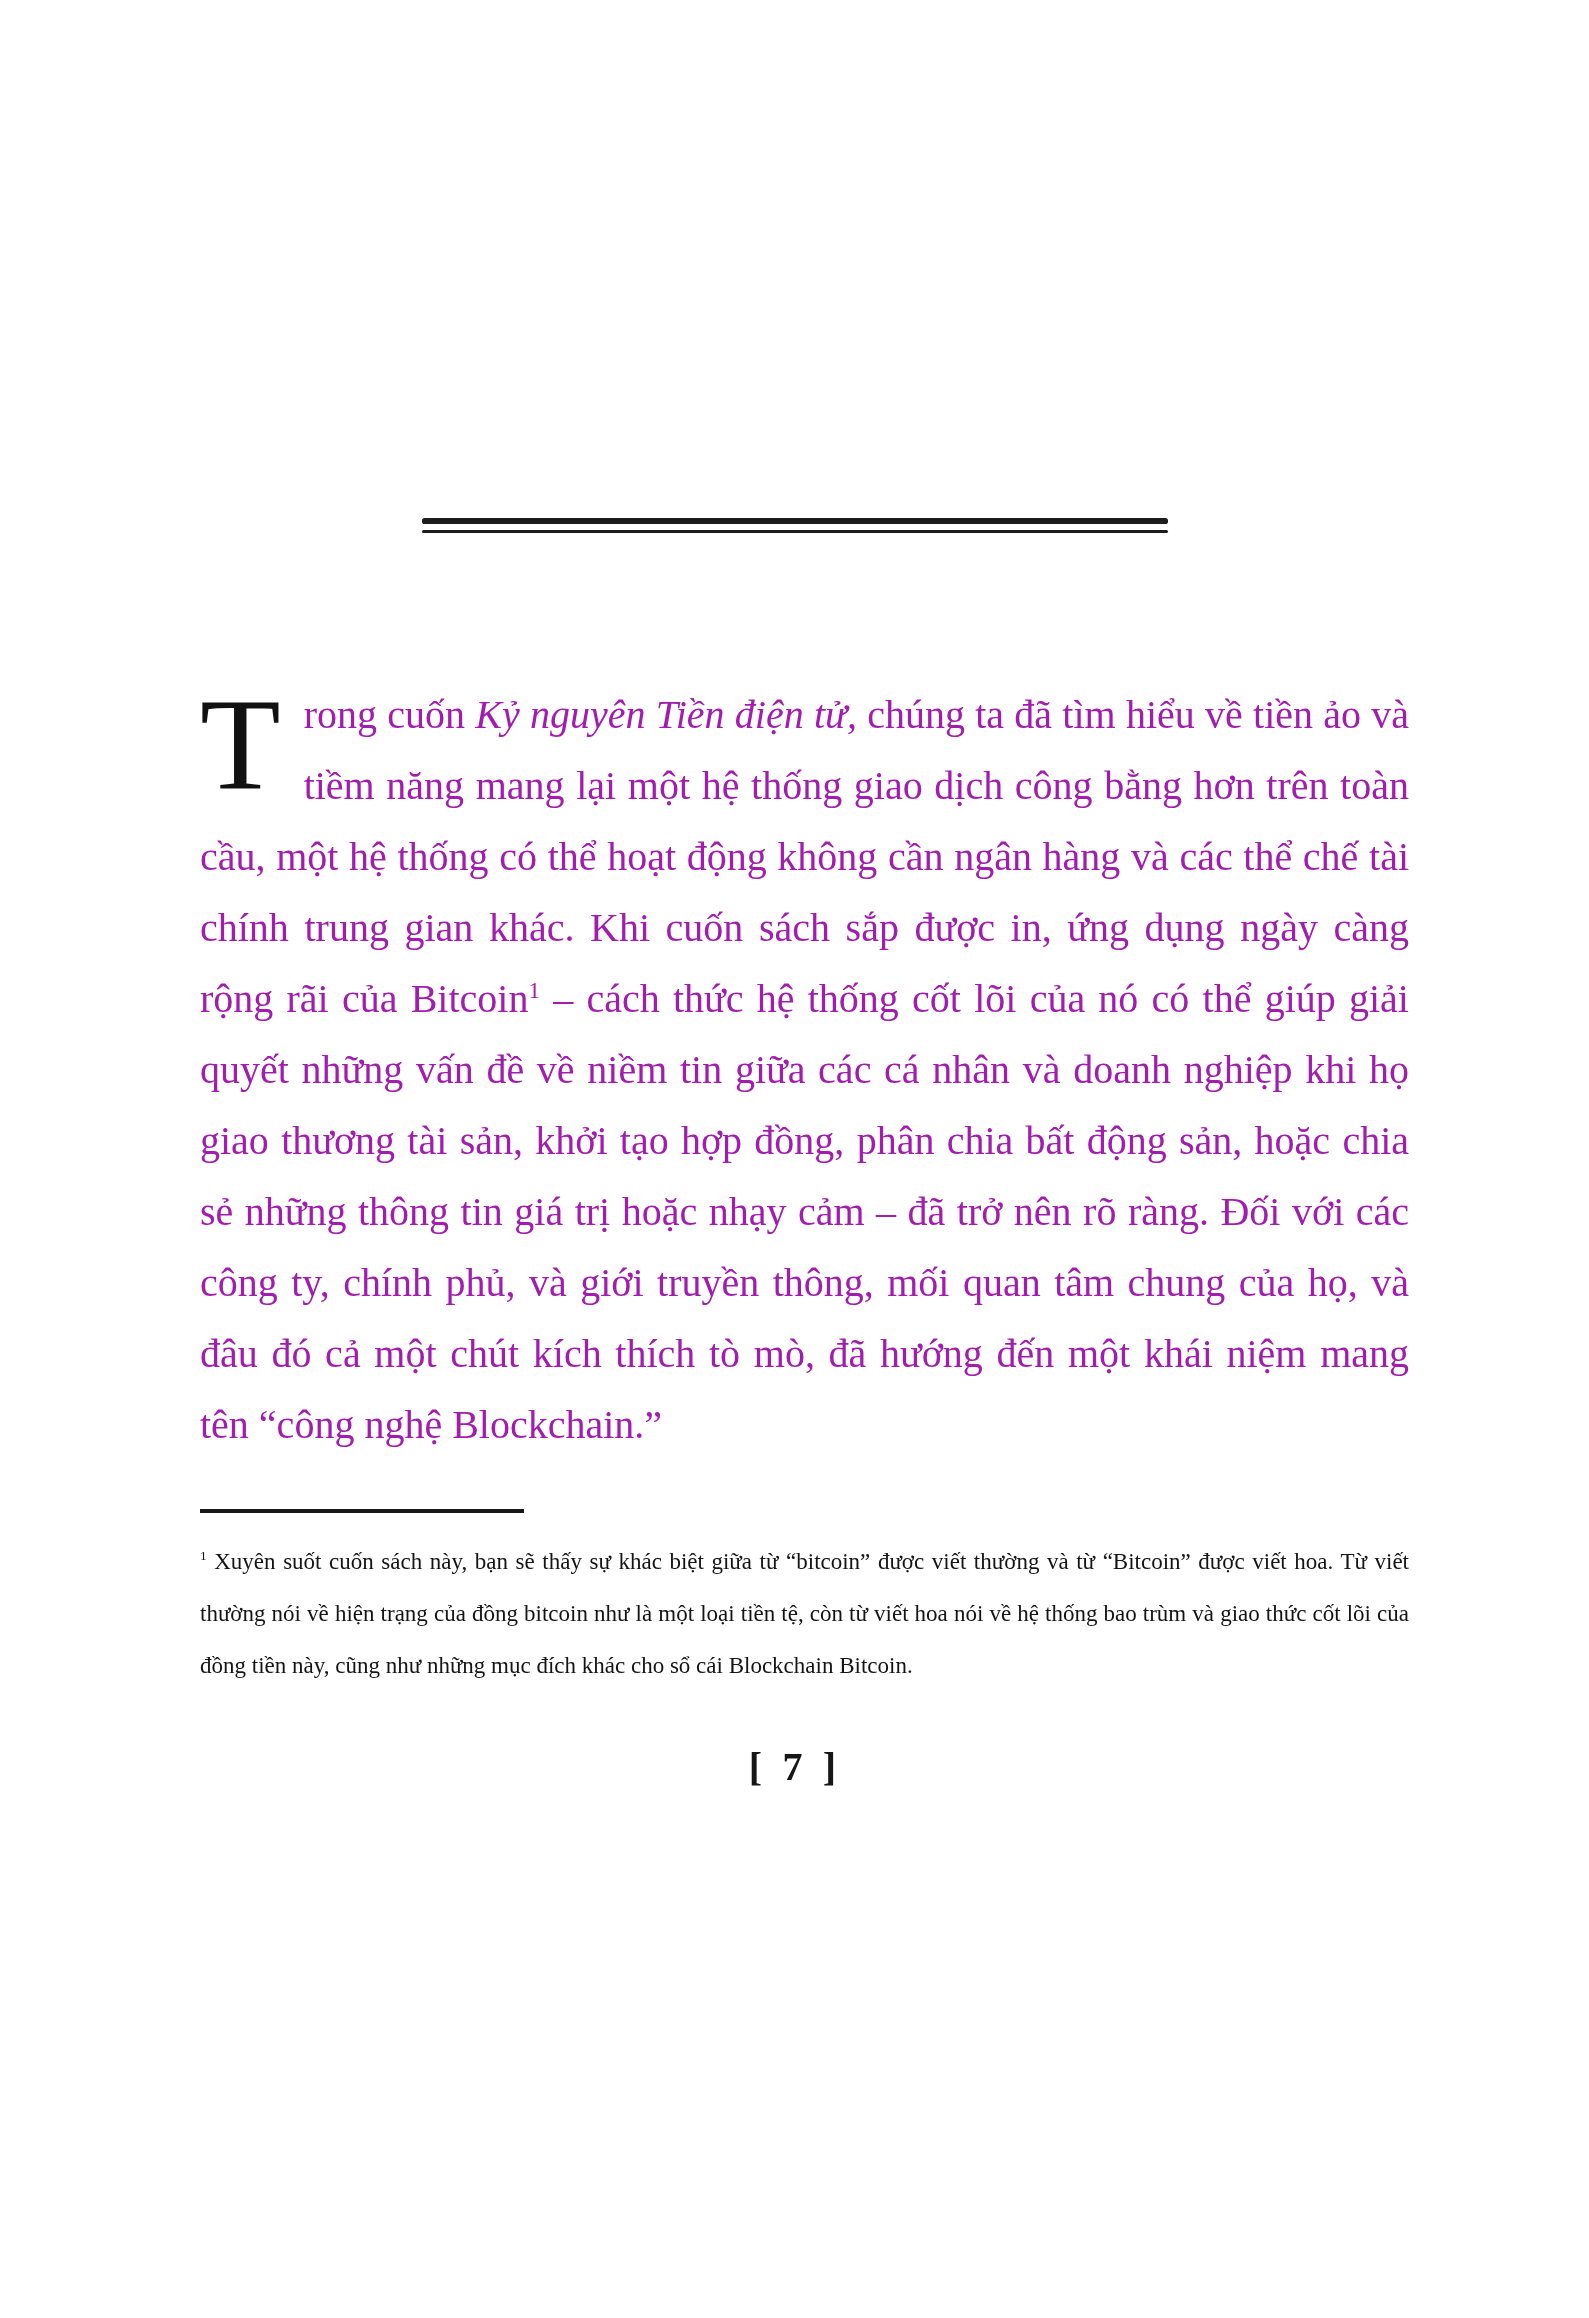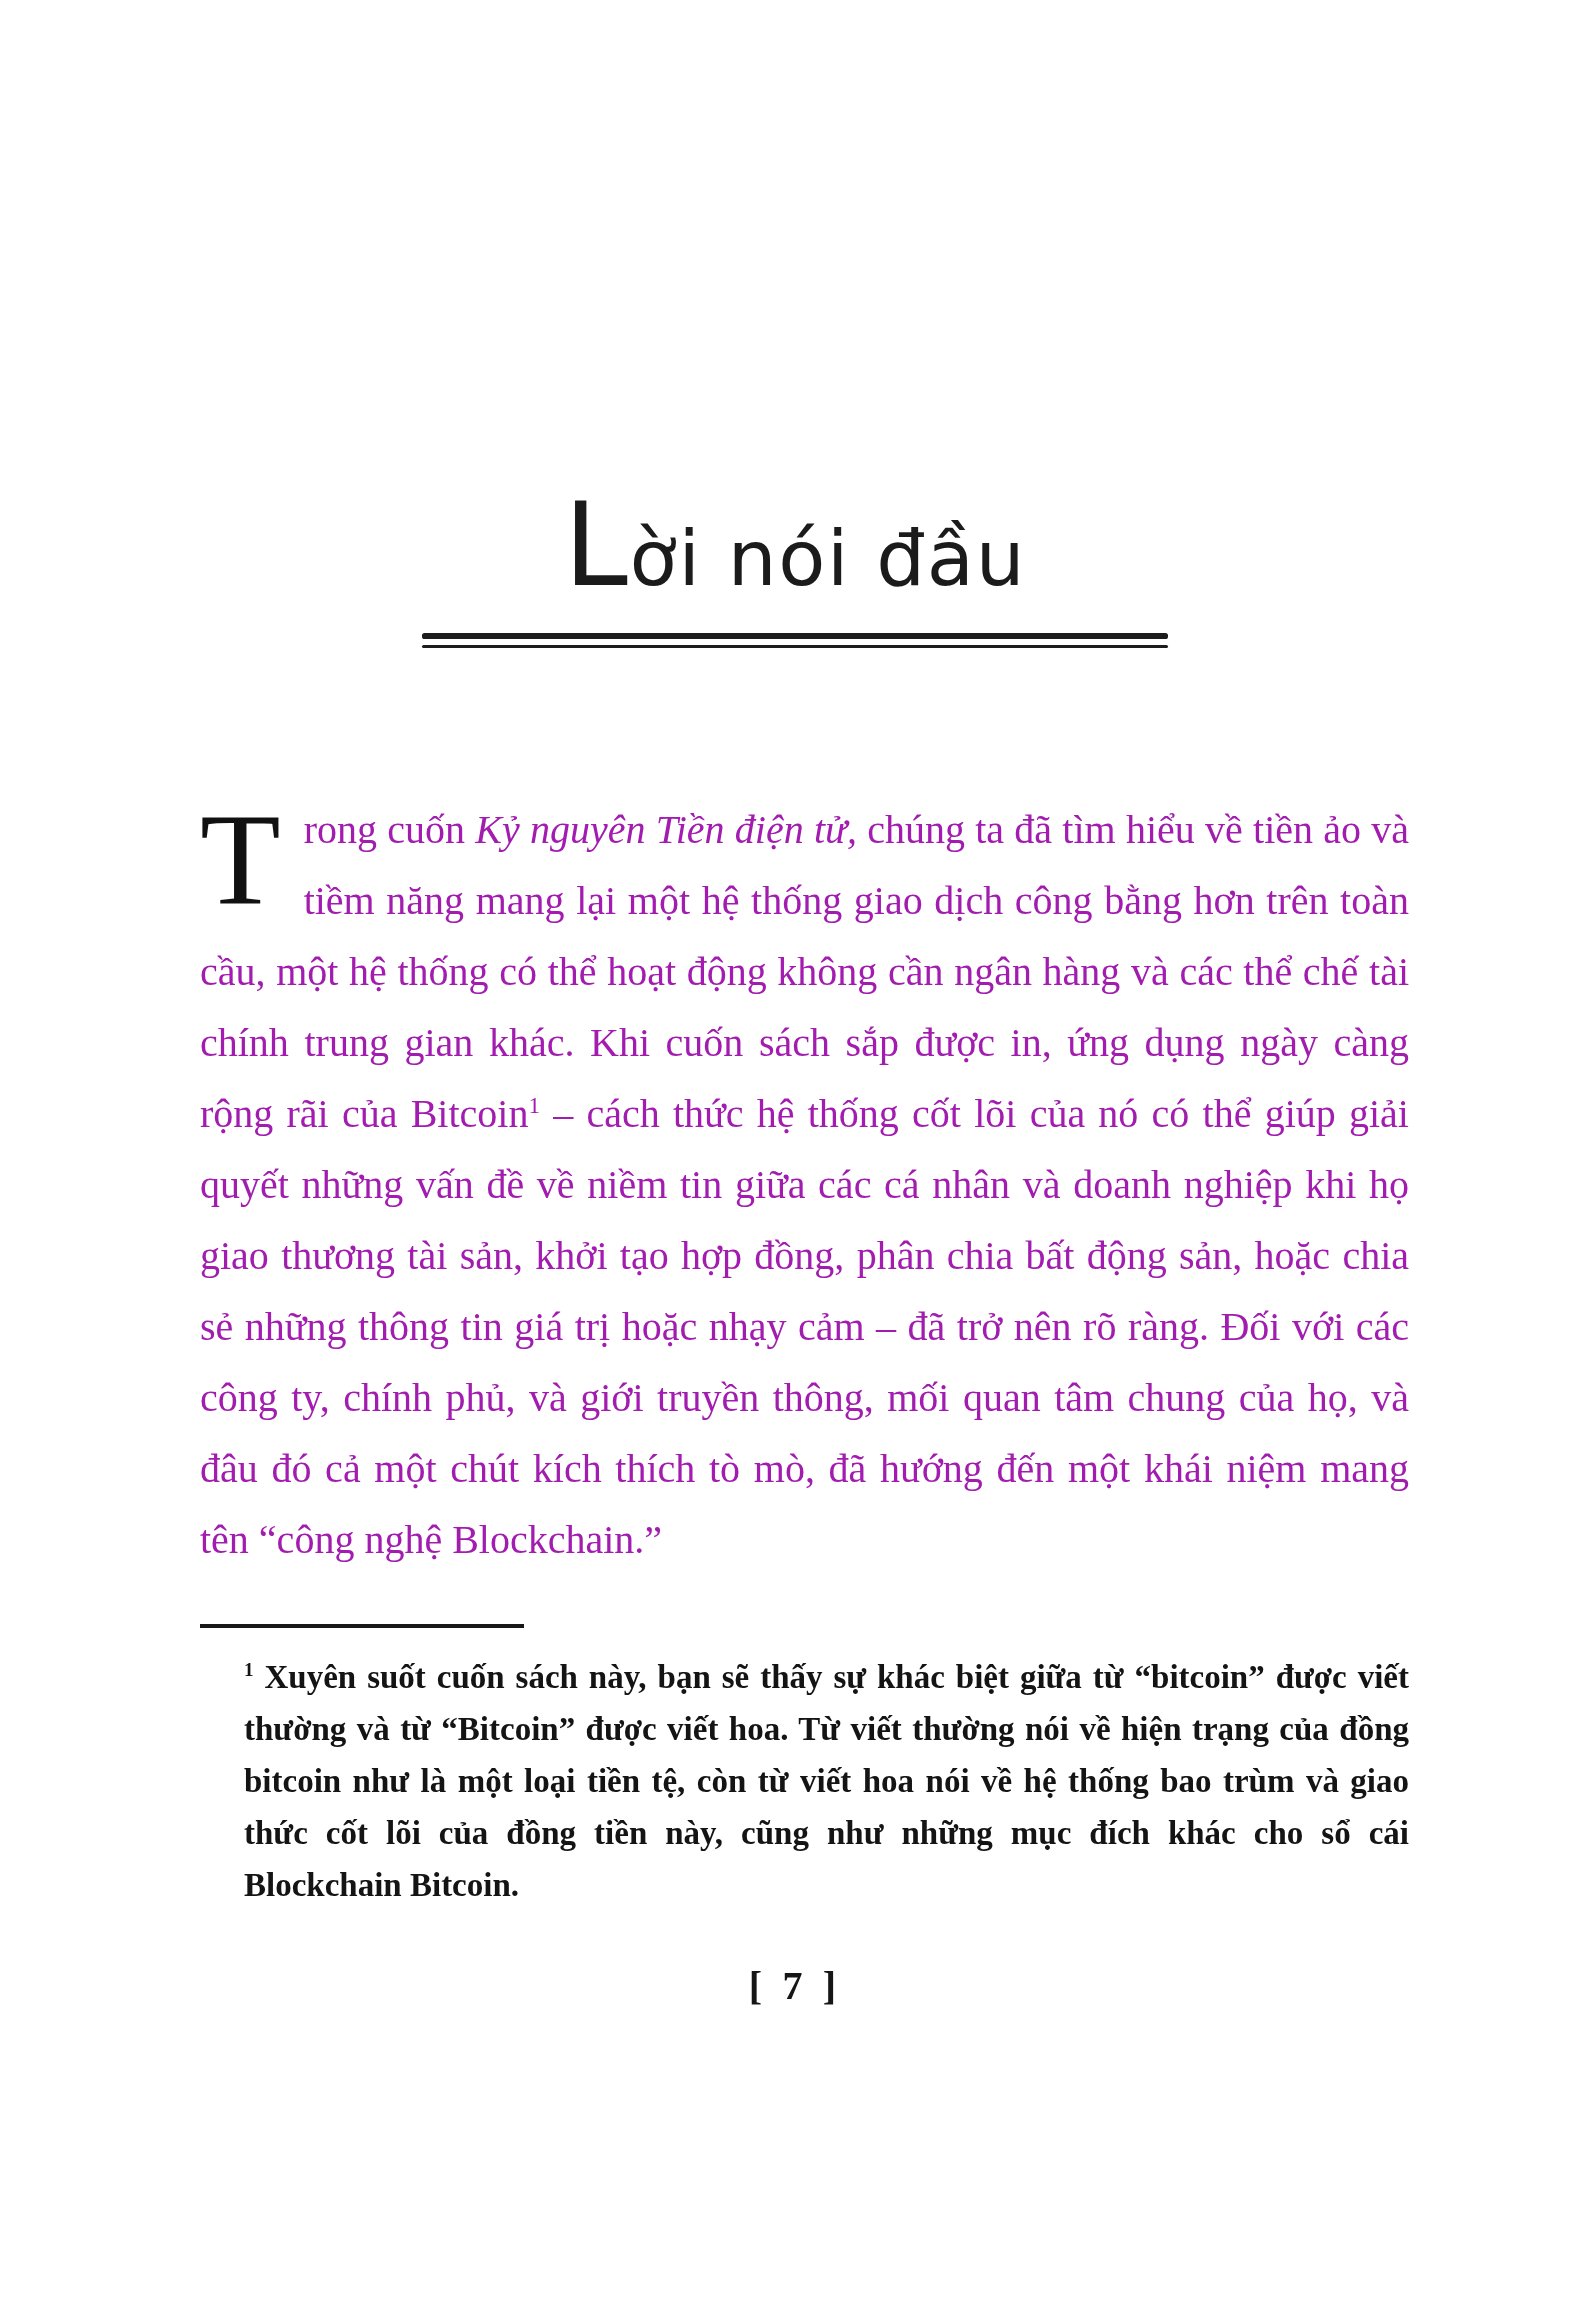--- a/index.html
+++ b/index.html
@@ -75,26 +75,25 @@
   .footnote-wrap {
     margin: 49px 181px 0 200px;
   }
   .footnote-divider {
     width: 324px;
     height: 4.4px;
     background: #171717;
     margin-bottom: 23px;
   }
   .footnote {
-    font-size: 33px;
+    font-size: 23px;
     line-height: 52px;
-    font-weight: 700;
+    font-weight: 400;
     text-align: justify;
     color: #141414;
-    margin-left: 44px;
   }
   .footnote sup {
     font-size: 58%;
     vertical-align: super;
     line-height: 0;
   }
 
   
   .page-number {
     text-align: center;
@@ -103,21 +102,20 @@
     font-weight: 600;
     letter-spacing: 5.2px;
     color: #161616;
   }
 </style>
 </head>
 <body>
 
 <div class="page">
 
-  <h1 class="title">Lời nói đầu</h1>
 
   <div class="title-rule">
     <div class="rule-thick"></div>
     <div class="rule-thin"></div>
   </div>
 
   <div class="body-wrap">
     <p class="body-paragraph"><span>Trong cuốn </span><span class="italic">Kỷ nguyên Tiền điện tử,</span><span> chúng ta đã tìm hiểu về tiền ảo và tiềm năng mang lại một hệ thống giao dịch công bằng hơn trên toàn cầu, một hệ thống có thể hoạt động không cần ngân hàng và các thể chế tài chính trung gian khác. Khi cuốn sách sắp được in, ứng dụng ngày càng rộng rãi của Bitcoin</span><sup class="fn-ref">1</sup><span> – cách thức hệ thống cốt lõi của nó có thể giúp giải quyết những vấn đề về niềm tin giữa các cá nhân và doanh nghiệp khi họ giao thương tài sản, khởi tạo hợp đồng, phân chia bất động sản, hoặc chia sẻ những thông tin giá trị hoặc nhạy cảm – đã trở nên rõ ràng. Đối với các công ty, chính phủ, và giới truyền thông, mối quan tâm chung của họ, và đâu đó cả một chút kích thích tò mò, đã hướng đến một khái niệm mang tên “công nghệ Blockchain.”</span></p>
   </div>
 

